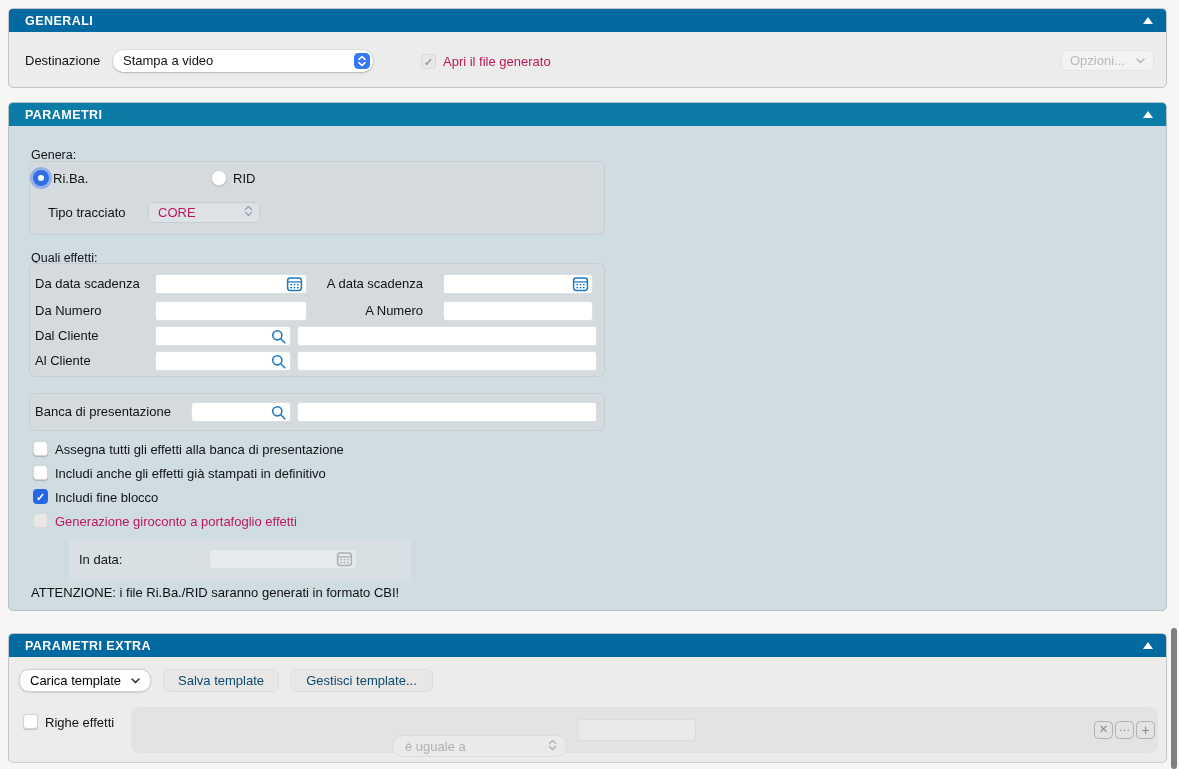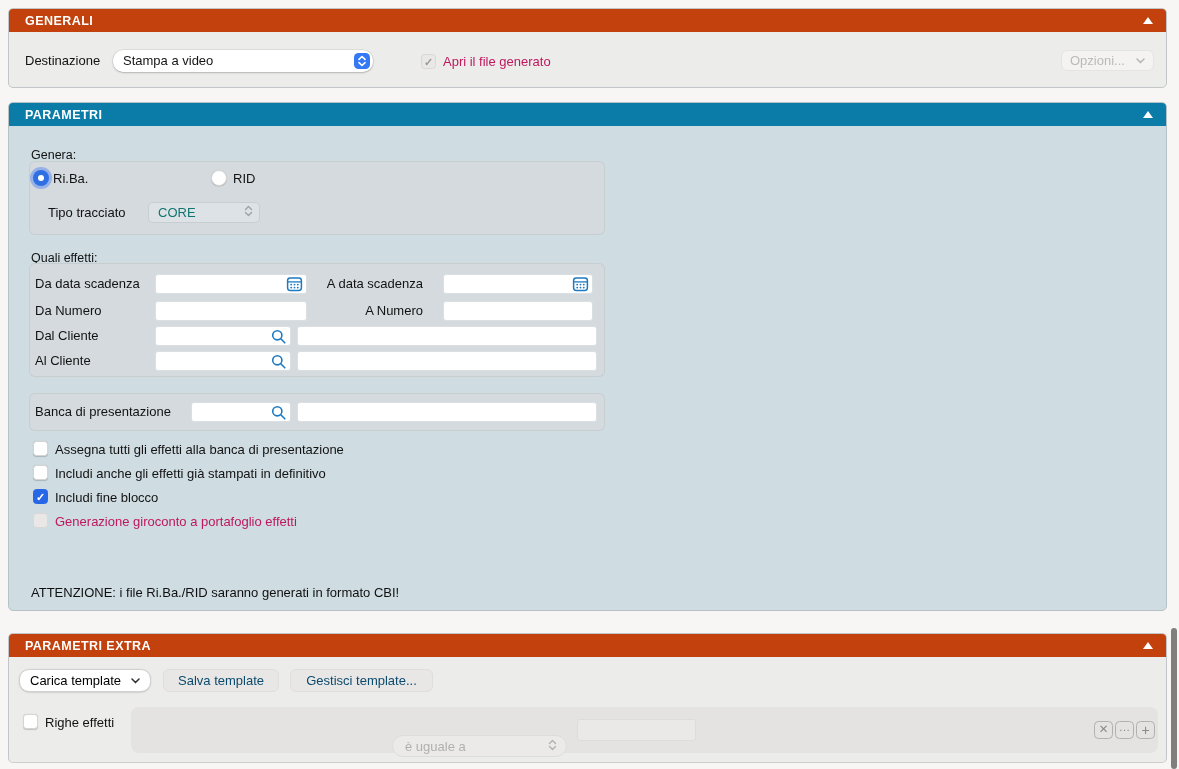--- a/index.html
+++ b/index.html
@@ -22,21 +22,21 @@
   #panel-generali { top:8px;  height:80px; }
   #panel-parametri { top:102px; height:509px; background:#CFDCE2; border-color:#B7C2C7; }
   #panel-extra { top:633px; height:130px; border-bottom-color:#CFCECD; }
 
   .panel-header {
     position:absolute; left:0; top:0; right:0; height:23px;
     display:flex; align-items:center;
     padding:0 13px 0 16px;
     color:#FFFFFF; font-size:12.5px; font-weight:bold; letter-spacing:.45px;
   }
-  .hdr-dark  { background:#c2410c;align-items:center; }
+  .hdr-dark  { background:#0369a1;align-items:center; }
   .hdr-light { background:#0B7CA8; }
   .collapse-tri {
     margin-left:auto; width:0; height:0;
     border-left:5.5px solid transparent; border-right:5.5px solid transparent;
     border-bottom:7px solid #FFFFFF;
   }
 
   .lbl { font-size:13px; line-height:16px; color:#121212; white-space:nowrap; }
   .lbl-sm { font-size:12.5px; }
   .lbl-dis { color:#be185d; }
@@ -51,21 +51,21 @@
     position:absolute; right:3px; top:3px; width:16px; height:16px;
     background:#3478F6; border-radius:4.5px;
     display:flex; align-items:center; justify-content:center;
   }
   .txt { background:#FFFFFF; border:1px solid #DADFE1; border-radius:3px; }
   .txt .icn { position:absolute; right:3px; top:1px; }
   .txt-dis { background:#E4EAED; border-color:#D7DEE1; }
 
   .dd-dis {
     background:#DCE2E5; border:1px solid #C6CED2; border-radius:5px;
-    color:#0f766e; font-size:13px; line-height:19px; padding-left:9px;
+    color:#be185d; font-size:13px; line-height:19px; padding-left:9px;
     display:flex; align-items:center;
   }
   .dd-dis .caret { margin-left:auto; margin-right:6px; }
 
   .groupbox { background:#D4DADD; border:1px solid rgba(0,0,0,.055); border-radius:6px; }
   .inset-blue { background:#D9E0E4; border-radius:6px; }
 
   
   .cb {
     position:absolute; width:15px; height:15px; border-radius:3.5px;
@@ -267,20 +267,39 @@
 
   <span class="cb" style="left:24px; top:362px;"></span>
   <span class="abs lbl" style="left:46px; top:363px;">Includi anche gli effetti già stampati in definitivo</span>
 
   <span class="cb checked" style="left:24px; top:386px;"></span>
   <span class="abs lbl" style="left:46px; top:387px;">Includi fine blocco</span>
 
   <span class="cb dis" style="left:24px; top:410px;"></span>
   <span class="abs lbl lbl-dis" style="left:46px; top:411px;">Generazione giroconto a portafoglio effetti</span>
 
+  <div class="abs inset-blue" style="left:60px; top:436px; width:342px; height:42px;">
+    <span class="abs lbl" style="left:10px; top:13px;">In data:</span>
+    <div class="abs txt txt-dis" style="left:140px; top:10px; width:148px; height:20px;">
+      <span class="icn">
+        <svg width="17" height="16" viewBox="0 0 17 16">
+            <rect x="1.6" y="2" width="13.8" height="12.4" rx="2.6" fill="none" stroke="#A9AFB3" stroke-width="1.5"></rect>
+            <line x1="2" y1="5.9" x2="15" y2="5.9" stroke="#A9AFB3" stroke-width="1.3"></line>
+            <g fill="#A9AFB3">
+              <circle cx="5.2" cy="8.6" r=".95"></circle>
+              <circle cx="8.5" cy="8.6" r=".95"></circle>
+              <circle cx="11.8" cy="8.6" r=".95"></circle>
+              <circle cx="5.2" cy="11.6" r=".95"></circle>
+              <circle cx="8.5" cy="11.6" r=".95"></circle>
+              <circle cx="11.8" cy="11.6" r=".95"></circle>
+            </g>
+          </svg>
+      </span>
+    </div>
+  </div>
 
   <span class="abs warning" style="left:22px; top:482px;">ATTENZIONE: i file Ri.Ba./RID saranno generati in formato CBI!</span>
 </section>
 
 <section class="panel" id="panel-extra">
   <header class="panel-header hdr-dark">
     <span>PARAMETRI EXTRA</span>
     <span class="collapse-tri"></span>
   </header>
 

